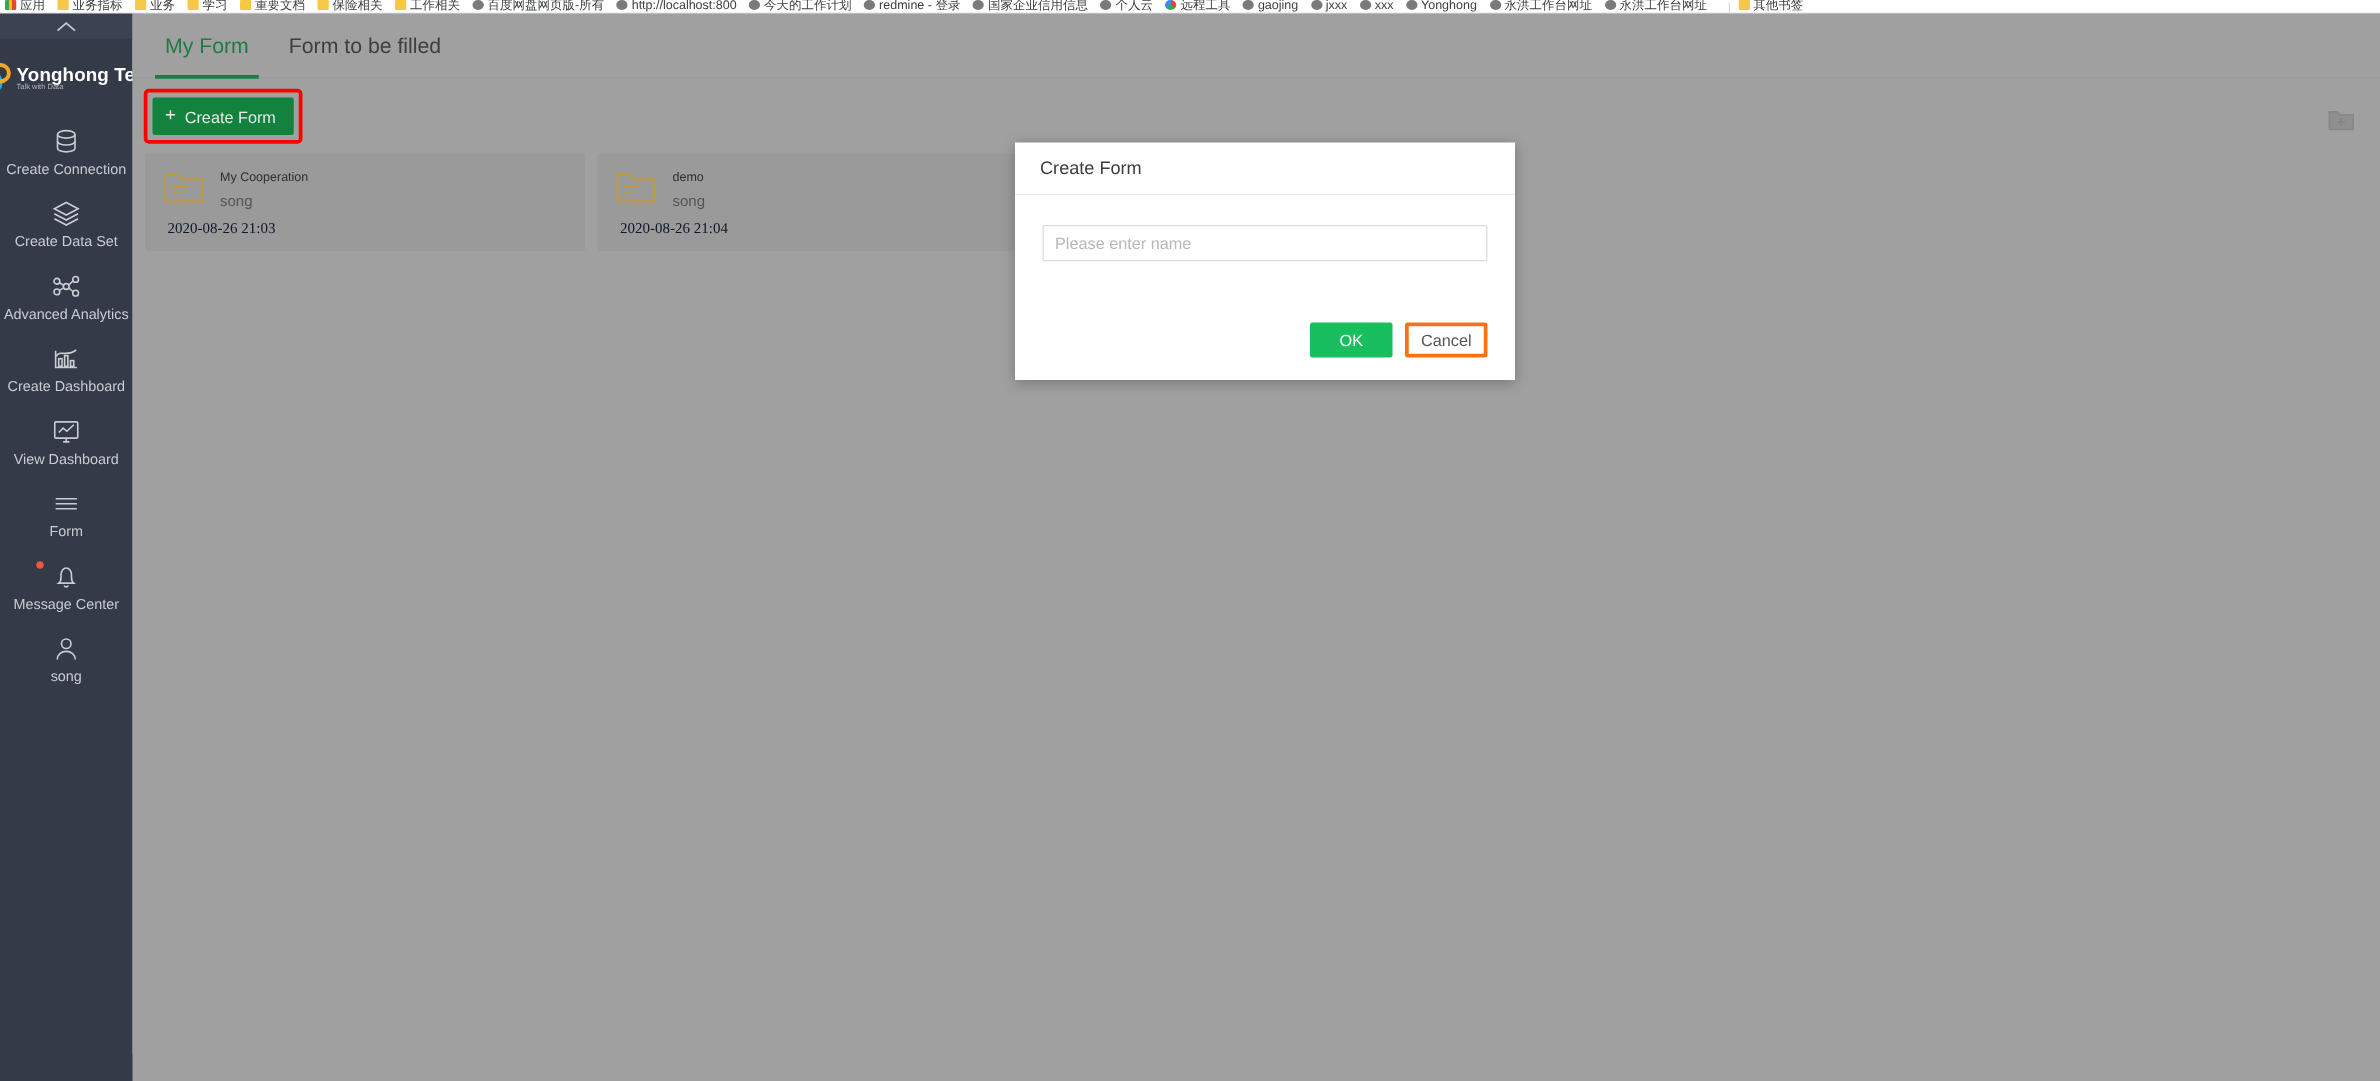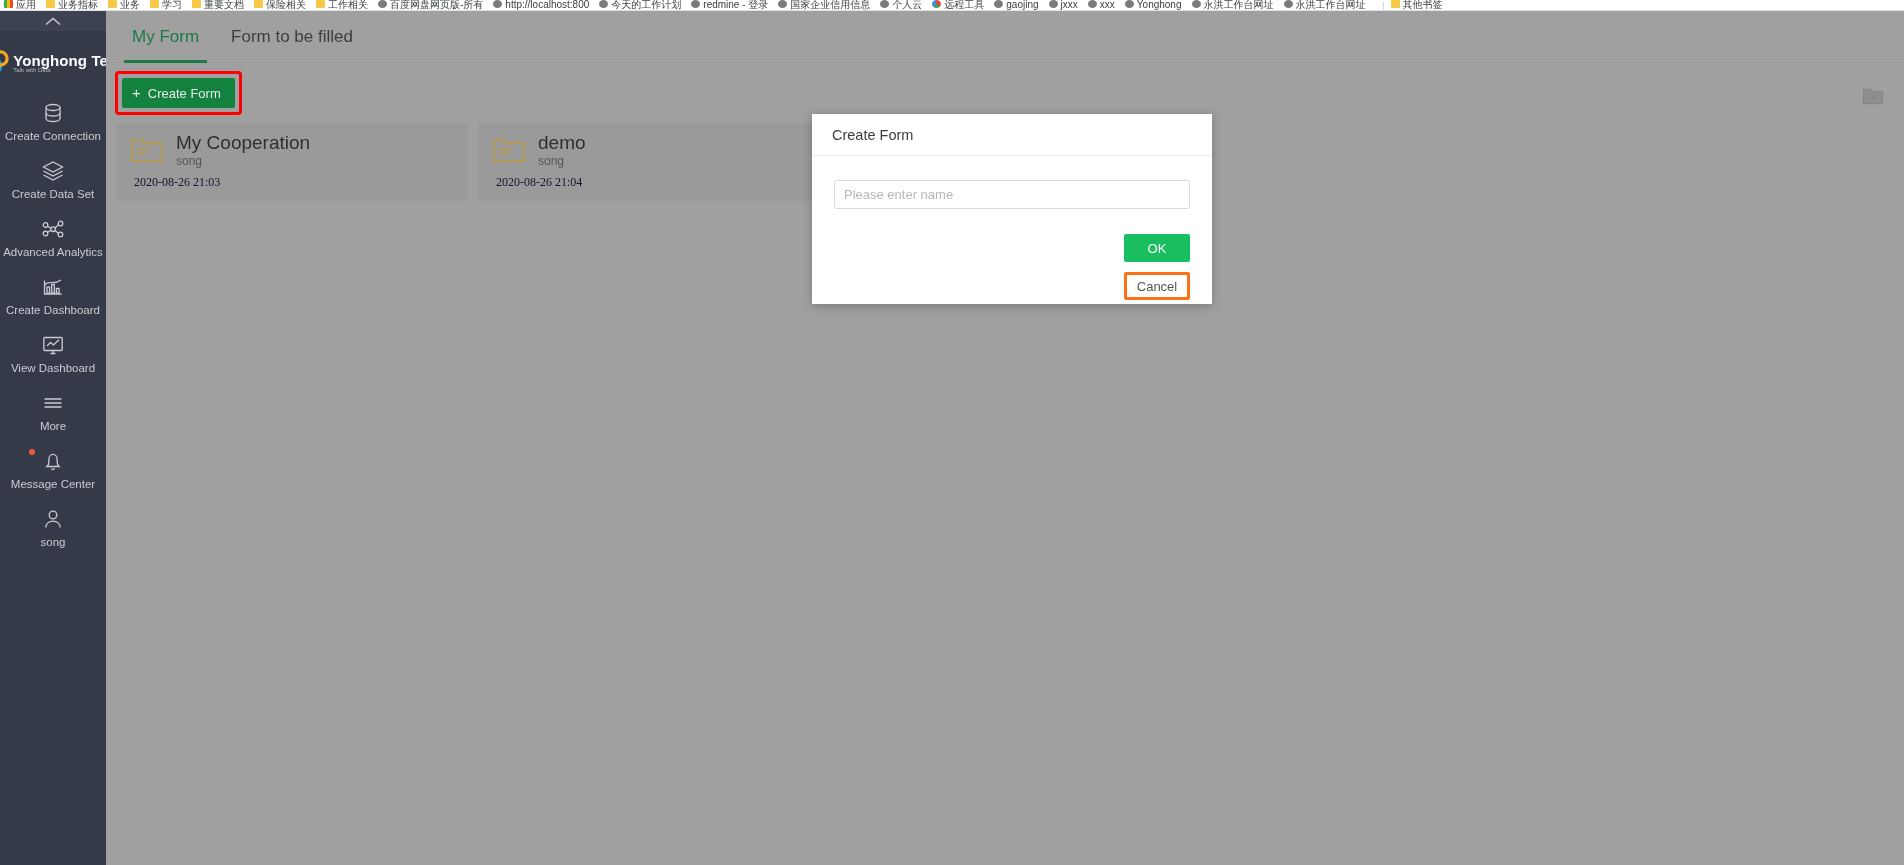--- a/index.html
+++ b/index.html
@@ -162,21 +162,21 @@
   }
   .card {
     width: 352px; height: 78px;
     background: #9a9a9a;
     border-radius: 2px;
     padding: 11px 14px 0 14px;
     position: relative; cursor: pointer;
   }
   .card-top { display: flex; align-items: flex-start; gap: 12px; }
   .card-icon { width: 34px; height: 28px; flex: 0 0 auto; margin-top: 2px; }
-  .card-title { font-size: 19px; color: #2f2f2f; line-height: 17px; }
+  .card-title { font-size: 10px; color: #2f2f2f; line-height: 17px; }
   .card-owner { font-size: 12px; color: #555555; margin-top: 3px; line-height: 14px; }
   .card-date {
     position: absolute; left: 18px; bottom: 11px;
     font-size: 12px; color: #0f172a; font-family: Liberation Serif, serif;
   }
 
   
   #modal {
     position: absolute;
     left: 706px; top: 103px;
@@ -195,22 +195,22 @@
   #form-name-input {
     width: 100%; height: 29px;
     border: 1px solid #dcdcdc; border-radius: 2px;
     padding: 0 9px;
     font-size: 13px; color: #333;
     font-family: "Liberation Sans", sans-serif;
     outline: none; background: #fff;
   }
   #form-name-input::placeholder { color: #b8b8b8; }
   #modal-footer {
-    position: absolute; right: 22px; bottom: 4px;
-    display: flex; gap: 10px; flex-direction: column;
+    position: absolute; right: 22px; bottom: 18px;
+    display: flex; gap: 10px;
   }
   #ok-button {
     width: 66px; height: 28px;
     background: #19bf5e; color: #ffffff;
     border: none; border-radius: 2px;
     font-size: 13px; cursor: pointer;
     font-family: "Liberation Sans", sans-serif;
   }
   #cancel-button {
     width: 66px; height: 28px;
@@ -398,21 +398,21 @@
       </span>
       <span class="nav-lbl">View Dashboard</span>
     </div>
 
     <div class="nav-item">
       <span class="nav-ico">
         <svg width="24" height="24" viewBox="0 0 24 24" stroke="#c9ccd3" stroke-width="1.3">
           <path d="M3.5 8 h17 M3.5 12 h17 M3.5 16 h17"></path>
         </svg>
       </span>
-      <span class="nav-lbl">More</span>
+      <span class="nav-lbl">Form</span>
     </div>
 
     <div class="nav-item">
       <span class="nav-ico">
         <svg width="24" height="24" viewBox="0 0 24 24" fill="none" stroke="#c9ccd3" stroke-width="1.3">
           <path d="M6 17.5 h12 c-1.6-1.2-1.8-2.4-1.8-4.6 V10.8 C16.2 7.7 14.3 5.4 12 5.4 S7.8 7.7 7.8 10.8 v2.1 c0 2.2-.2 3.4-1.8 4.6 Z"></path>
           <path d="M10.4 19.4 a1.7 1.7 0 0 0 3.2 0"></path>
         </svg>
         <span class="badge-dot"></span>
       </span>

